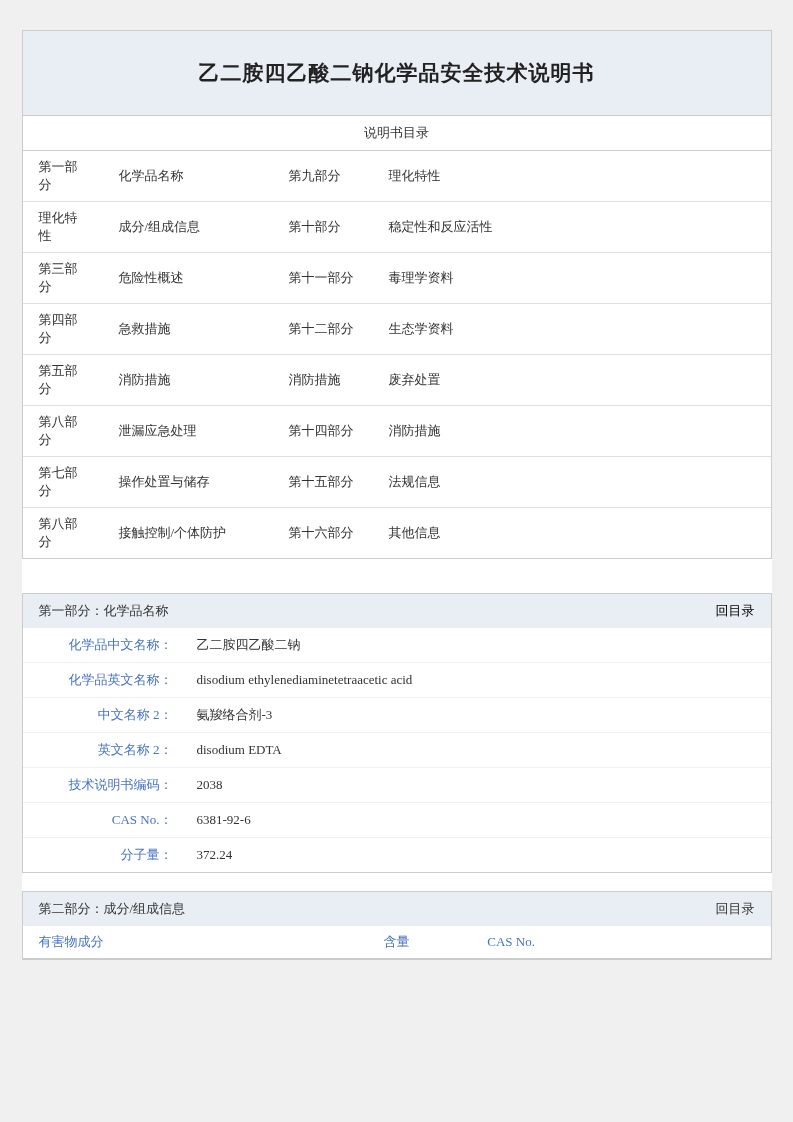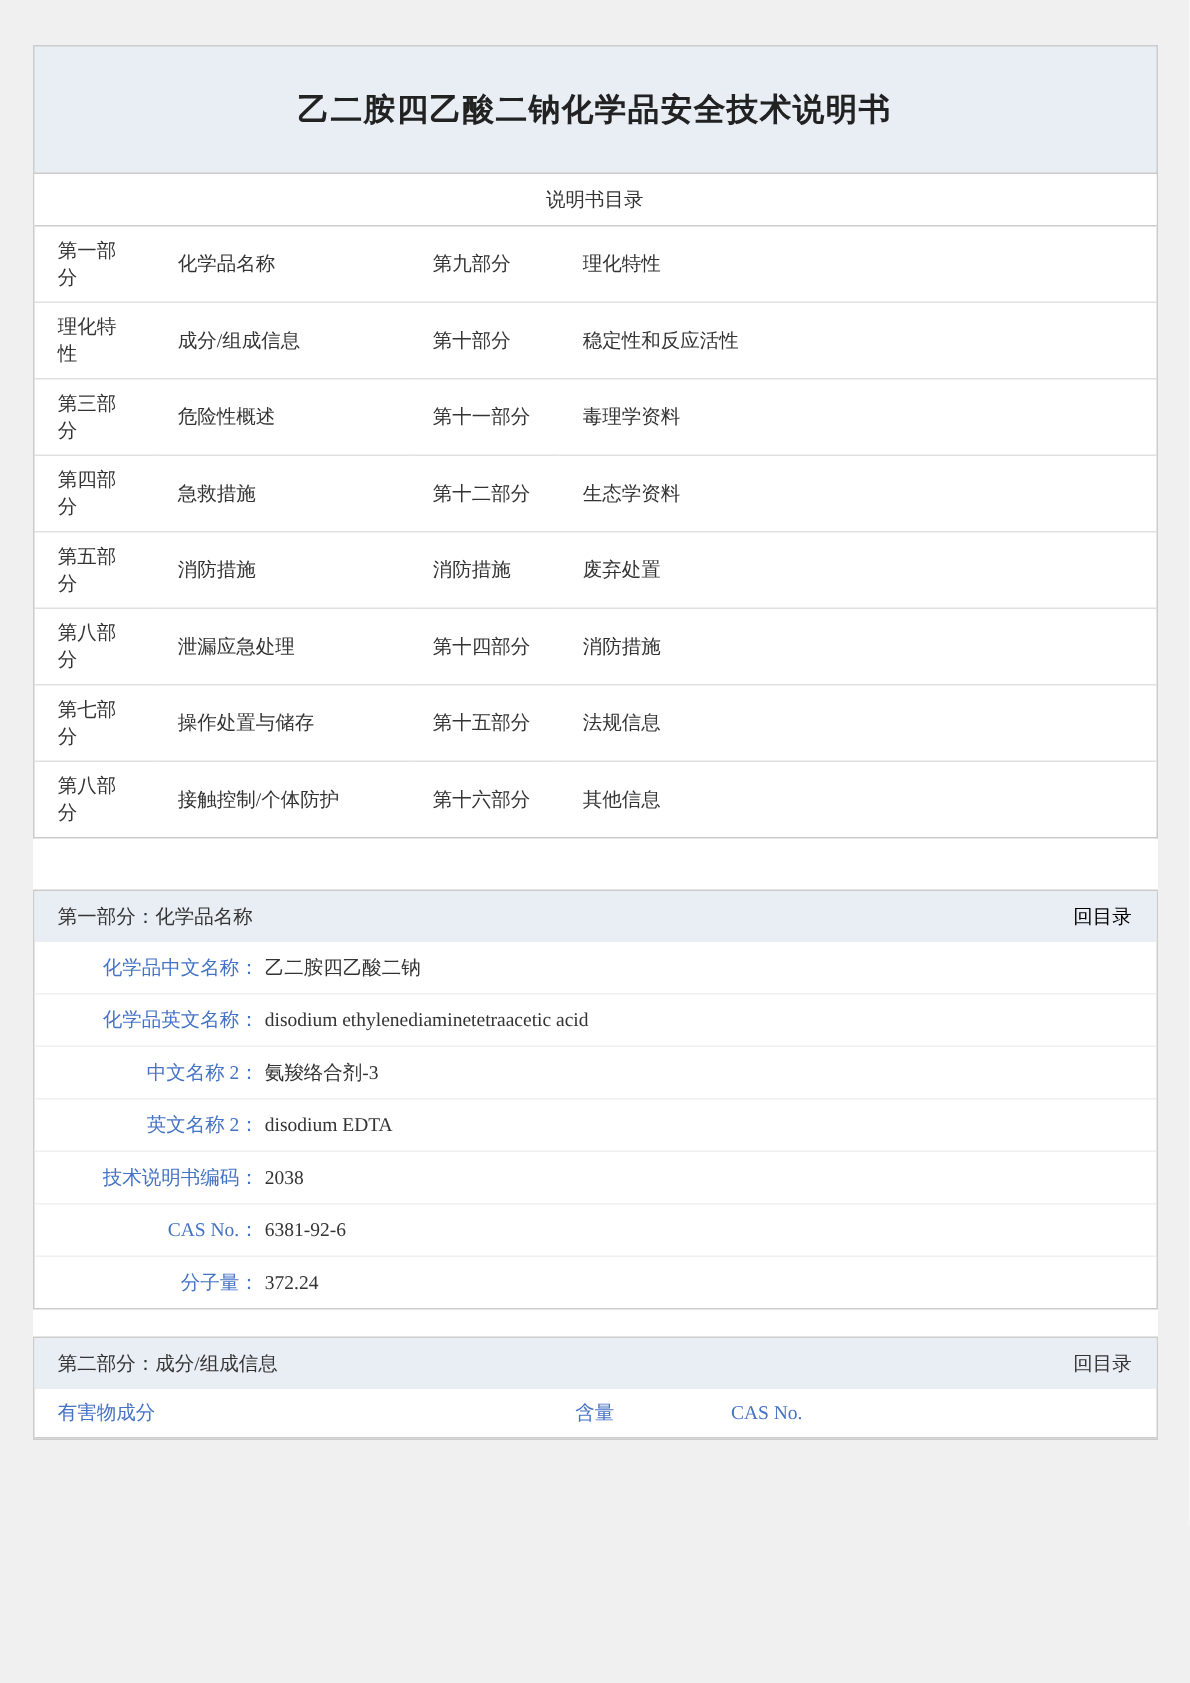--- a/index.html
+++ b/index.html
@@ -102,21 +102,21 @@
       padding: 8px 0 8px 20px;
       border-bottom: 1px solid #f0f0f0;
     }
     .field-row:last-child {
       border-bottom: none;
     }
     .field-label {
       color: #4472c4;
       text-align: right;
       min-width: 130px;
-      margin-right: 4px;
+      margin-right: 24px;
       font-size: 13px;
     }
     .field-value {
       color: #333;
       font-size: 13px;
     }
     
     .section2-header {
       display: flex;
       justify-content: space-between;

